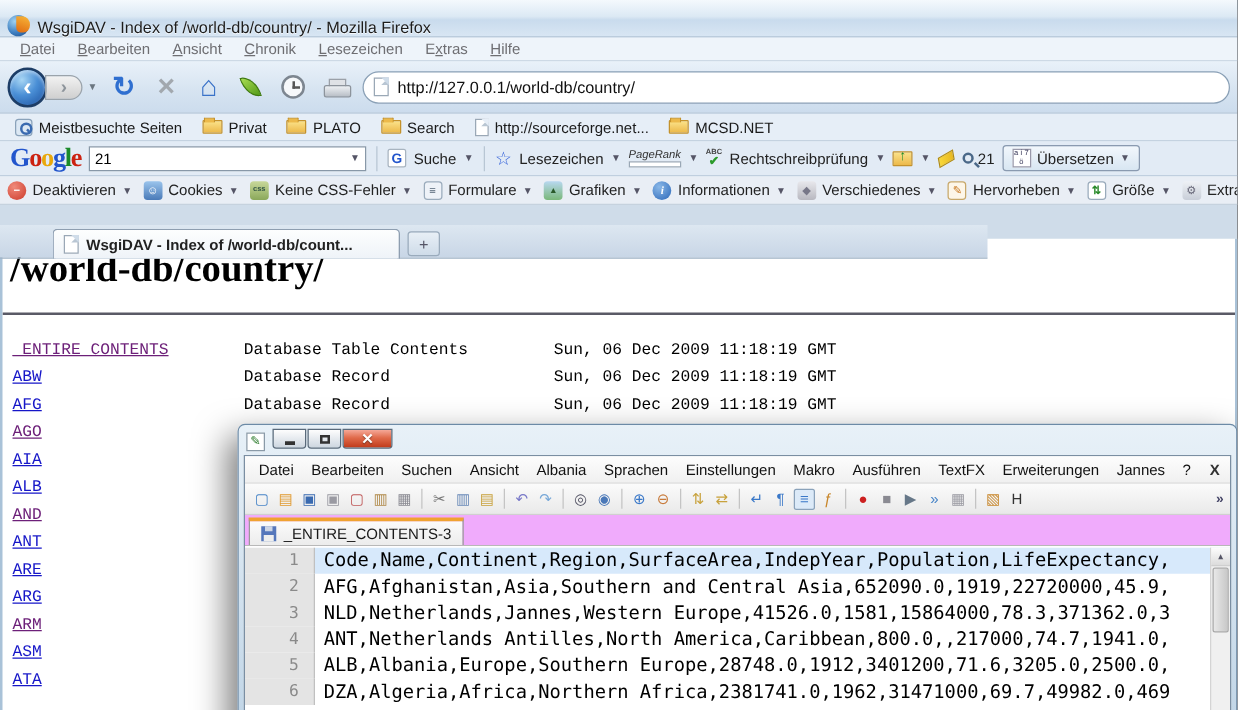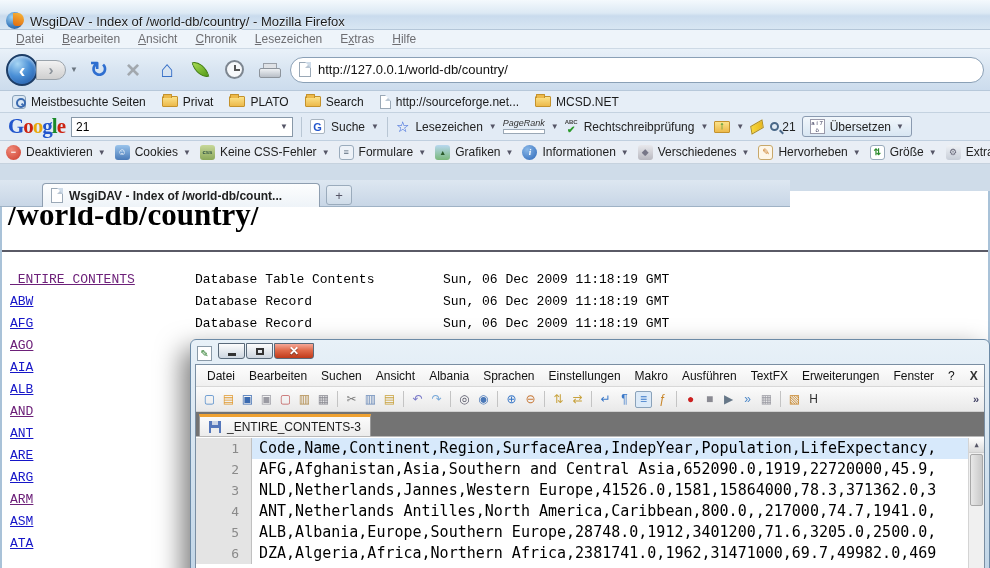--- a/index.html
+++ b/index.html
@@ -159,21 +159,21 @@
     display:flex;align-items:center;padding:0 4px;font-size:12px;color:#111;}
   .nmi{padding:2px 7px;}
   .nmi-close{margin-left:auto;padding:2px 8px;font-weight:bold;color:#333;}
   .npp-toolbar{height:25px;background:linear-gradient(#fbfbfb,#e9e9e9);border-bottom:1px solid #d0d0d0;
     display:flex;align-items:center;padding:0 5px;gap:2px;}
   .nppi{width:17px;height:17px;display:inline-flex;align-items:center;justify-content:center;font-size:12px;
     border-radius:2px;flex:0 0 auto;}
   .nppi.active{border:1px solid #8aa2ba;background:#dceaf8;}
   .tsep{width:1px;height:16px;background:#c4c4c4;margin:0 3px;flex:0 0 auto;}
   .npp-overflow{margin-left:auto;color:#446;font-size:11px;font-weight:bold;}
-  .npp-tabbar{height:25px;background:#737373;border-bottom:1px solid #b8b8b8;display:flex;align-items:flex-end;padding-left:3px;}
+  .npp-tabbar{height:25px;background:#f0abfc;border-bottom:1px solid #b8b8b8;display:flex;align-items:flex-end;padding-left:3px;}
   .npp-tab{height:22px;background:linear-gradient(#fbfbfb,#ececec);border:1px solid #9a9a9a;border-bottom:none;
     border-top:3px solid #f0a232;display:flex;align-items:center;gap:6px;padding:0 9px;font-size:12px;color:#1a1a1a;}
   .floppy{width:12px;height:12px;background:#5577bb;position:relative;flex:0 0 auto;}
   .floppy::after{content:"";position:absolute;left:2px;bottom:0;width:8px;height:5px;background:#eee;}
   .floppy::before{content:"";position:absolute;left:3px;top:0;width:6px;height:4px;background:#cdd6e6;}
   .npp-editor{flex:1;background:#fff;position:relative;overflow:hidden;border-top:1px solid #fff;
     font-family:"DejaVu Sans Mono","Liberation Mono",monospace;font-size:15px;}
   .erow{display:flex;height:21px;line-height:21px;}
   .eln{width:56px;flex:0 0 auto;text-align:right;padding-right:12px;color:#8a8a8a;background:#e4e4e4;
     border-right:1px solid #c0c0c0;font-size:13px;}
@@ -483,21 +483,21 @@
           <span class="nmi">Bearbeiten</span>
           <span class="nmi">Suchen</span>
           <span class="nmi">Ansicht</span>
           <span class="nmi">Albania</span>
           <span class="nmi">Sprachen</span>
           <span class="nmi">Einstellungen</span>
           <span class="nmi">Makro</span>
           <span class="nmi">Ausführen</span>
           <span class="nmi">TextFX</span>
           <span class="nmi">Erweiterungen</span>
-          <span class="nmi">Fenster</span>
+          <span class="nmi">Jannes</span>
           <span class="nmi">?</span>
           <span class="nmi nmi-close">X</span>
         </div>
       <div class="npp-toolbar" id="npp-toolbar">
           <span class="nppi" style="color: rgb(74, 134, 200);">▢</span>
           <span class="nppi" style="color: rgb(224, 154, 48);">▤</span>
           <span class="nppi" style="color: rgb(58, 106, 176);">▣</span>
           <span class="nppi" style="color: rgb(154, 154, 162);">▣</span>
           <span class="nppi" style="color: rgb(192, 90, 90);">▢</span>
           <span class="nppi" style="color: rgb(176, 138, 74);">▥</span>

